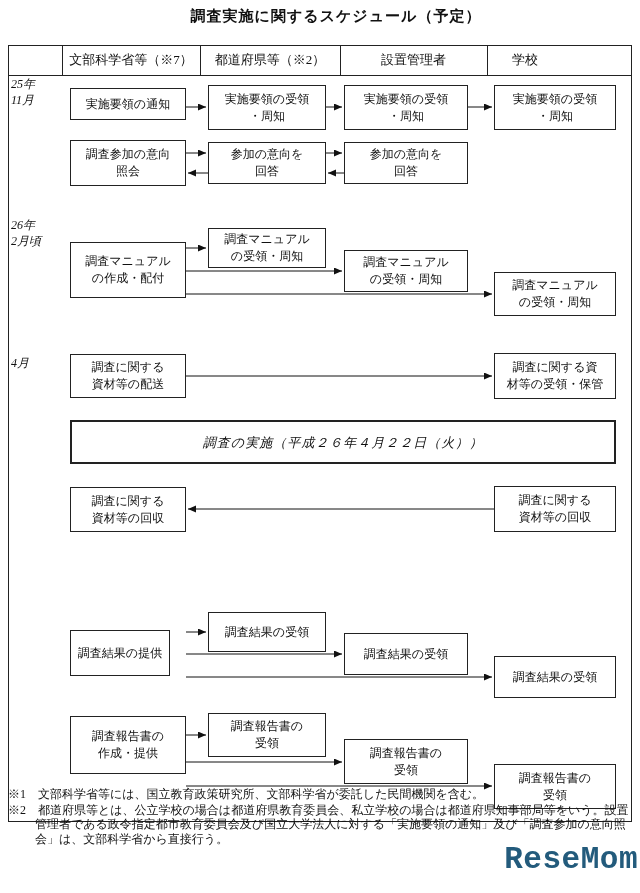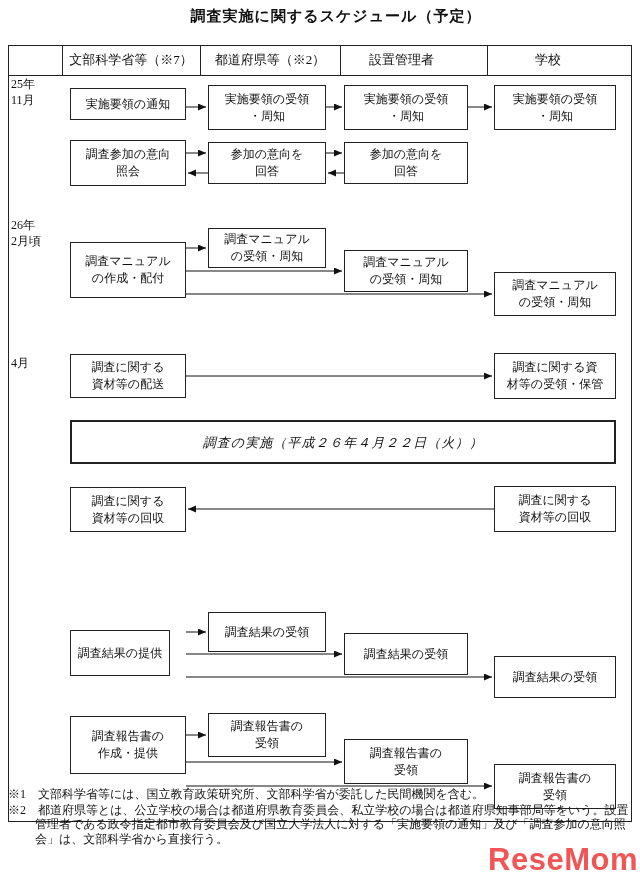--- a/index.html
+++ b/index.html
@@ -13,55 +13,55 @@
   }
   .abs { position: absolute; }
   .title {
     top: 7px; left: 16px; width: 640px;
     text-align: center; font-weight: bold; font-size: 15px; letter-spacing: 1px;
   }
   .frame { left: 8px; top: 45px; width: 624px; height: 777px; border: 1px solid #222; }
   .hline { height: 0; border-top: 1px solid #222; }
   .vline { width: 0; border-left: 1px solid #222; }
   .colhead { top: 45px; height: 30px; line-height: 30px; text-align: center; font-size: 13px; }
-  .tl { left: 11px; font-size: 12px; line-height: 16px; white-space: pre-line; }
+  .tl { left: 11px; font-size: 12px; line-height: 16px; white-space: pre-line; font-style: italic; }
   .box {
     border: 1px solid #222; background: #fff;
     display: flex; align-items: center; justify-content: center;
     text-align: center; font-size: 12px; line-height: 17px;
     white-space: pre-line;
   }
   .wide { border-width: 2px; font-size: 13px; letter-spacing: 1px; font-style: italic; }
   svg.arrows { left: 0; top: 0; pointer-events: none; }
   .notes { left: 8px; top: 787px; width: 626px; font-size: 12px; line-height: 14.5px; }
   .notes p { margin: 0 0 1px 0; text-indent: -27px; padding-left: 27px; }
   .wm {
     right: 2px; top: 842px;
-    font-family: Liberation Sans, sans-serif;
+    font-family: Liberation Mono, monospace;
     font-weight: bold; font-size: 31px; letter-spacing: 0.5px;
-    color: #ef4444; opacity: 0.9;
+    color: #0c4a6e; opacity: 0.9;
     text-shadow: 1px 1px 0 #fff, -1px -1px 0 #fff, 1px -1px 0 #fff, -1px 1px 0 #fff;
   }
 </style>
 </head>
 <body>
 
 <div class="abs title">調査実施に関するスケジュール（予定）</div>
 
 <div class="abs frame"></div>
 <div class="abs hline" style="left:8px;top:75px;width:624px"></div>
 <div class="abs vline" style="left:62px;top:45px;height:30px"></div>
 <div class="abs vline" style="left:200px;top:45px;height:30px"></div>
 <div class="abs vline" style="left:340px;top:45px;height:30px"></div>
 <div class="abs vline" style="left:487px;top:45px;height:30px"></div>
 
 <div class="abs colhead" style="left:62px;width:138px">文部科学省等（※7）</div>
 <div class="abs colhead" style="left:200px;width:140px">都道府県等（※2）</div>
-<div class="abs colhead" style="left:328px;width:147px">設置管理者</div>
-<div class="abs colhead" style="left:487px;width:122px">学校</div>
+<div class="abs colhead" style="left:340px;width:147px">設置管理者</div>
+<div class="abs colhead" style="left:464px;width:122px">学校</div>
 
 <div class="abs tl" style="top:76px">25年
 11月</div>
 <div class="abs tl" style="top:217px">26年
 2月頃</div>
 <div class="abs tl" style="top:355px">4月</div>
 
 <div class="abs box" style="left:70px;top:88px;width:116px;height:32px">実施要領の通知</div>
 <div class="abs box" style="left:208px;top:85px;width:118px;height:45px">実施要領の受領
 ・周知</div>

